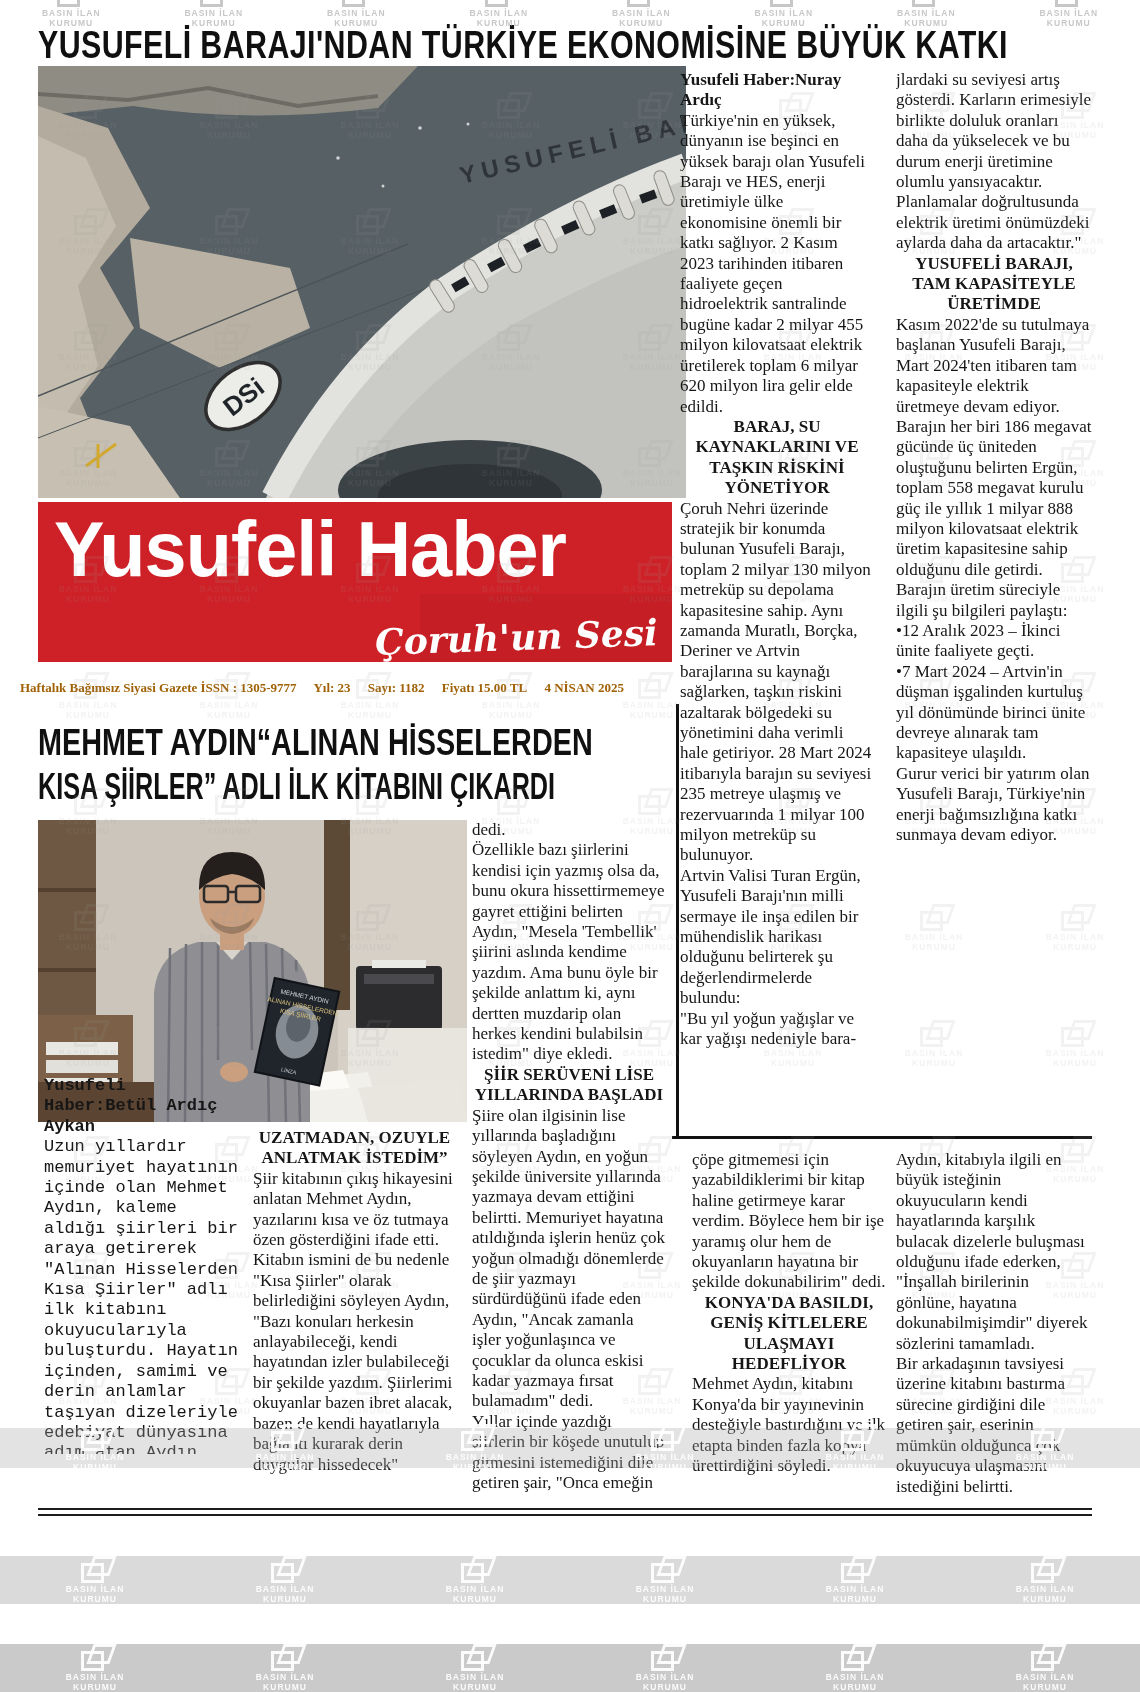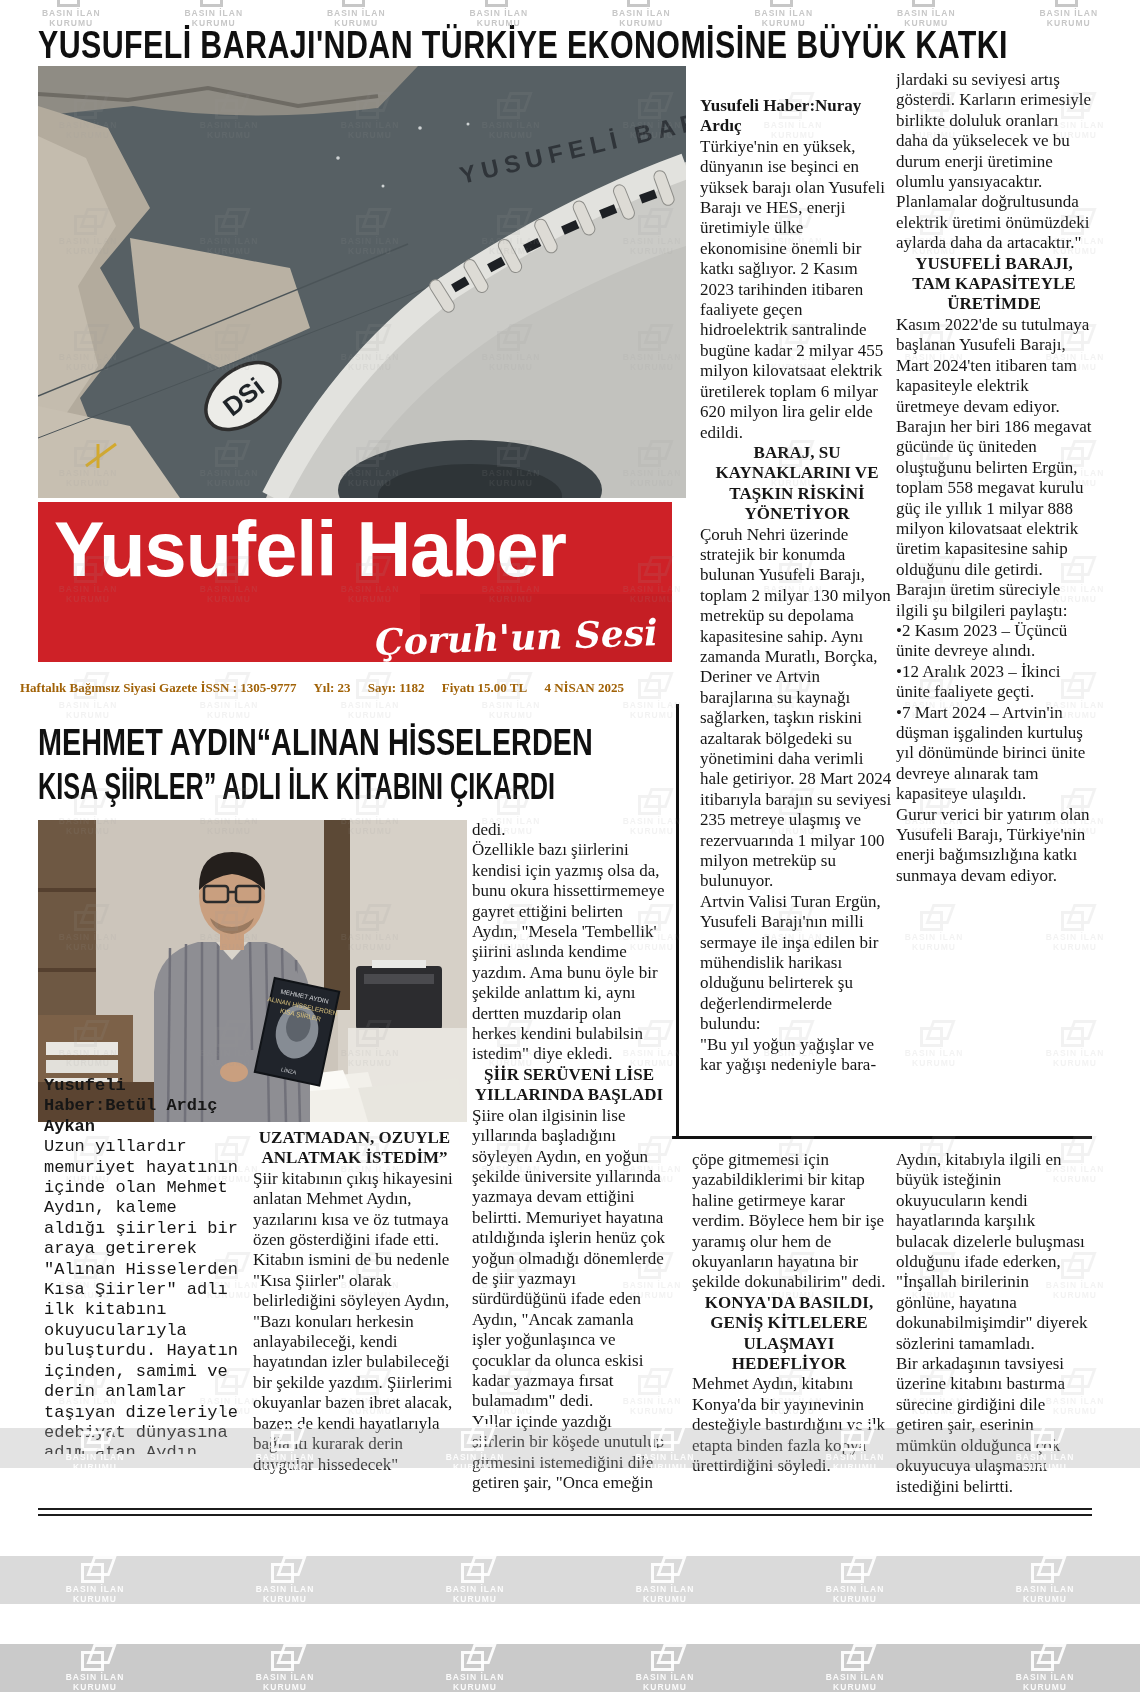--- a/index.html
+++ b/index.html
@@ -29,21 +29,21 @@
       font-style:italic;font-weight:bold;font-size:36px;transform:rotate(-2deg);}
   
   #infobar{position:absolute;left:20px;top:680px;width:700px;font-weight:bold;font-size:13px;
       white-space:nowrap;color:#a16207;}
   #infobar span{margin-right:14px;}
   
   .col{position:absolute;font-size:17px;line-height:20.4px;color:#161616;overflow:hidden;}
   .col p{margin:0;}
   .byline{font-weight:bold;}
   .ch{font-weight:bold;text-align:center;}
-  #a1c1{left:700px;top:70px;width:194px;height:1064px;margin-top:26px;}
+  #a1c1{left:680px;top:70px;width:194px;height:1064px;}
   #a1c2{left:896px;top:70px;width:196px;height:1064px;}
   #a2cA{left:44px;top:1076px;width:198px;height:378px;font-family:Liberation Mono, monospace;}
   #a2cB{left:253px;top:1128px;width:203px;height:378px;}
   #a2cC{left:472px;top:820px;width:194px;height:686px;}
   #a2cD{left:692px;top:1150px;width:194px;height:356px;}
   #a2cE{left:896px;top:1150px;width:196px;height:356px;}
   
   .vrule{position:absolute;left:676px;top:704px;width:3px;height:435px;background:#111;}
   .hrule{position:absolute;left:672px;top:1136px;width:420px;height:3px;background:#111;}
   .double-rule{position:absolute;left:38px;top:1508px;width:1054px;height:4px;
@@ -204,21 +204,20 @@
     <p>Çoruh Nehri üzerinde stratejik bir konumda bulunan Yusufeli Barajı, toplam 2 milyar 130 milyon metreküp su depolama kapasitesine sahip. Aynı zamanda Muratlı, Borçka, Deriner ve Artvin barajlarına su kaynağı sağlarken, taşkın riskini azaltarak bölgedeki su yönetimini daha verimli hale getiriyor. 28 Mart 2024 itibarıyla barajın su seviyesi 235 metreye ulaşmış ve rezervuarında 1 milyar 100 milyon metreküp su bulunuyor.</p>
     <p>Artvin Valisi Turan Ergün, Yusufeli Barajı'nın milli sermaye ile inşa edilen bir mühendislik harikası olduğunu belirterek şu değerlendirmelerde bulundu:</p>
     <p>"Bu yıl yoğun yağışlar ve kar yağışı nedeniyle bara-</p>
   </div>
 
   <div class="col" id="a1c2">
     <p>jlardaki su seviyesi artış gösterdi. Karların erimesiyle birlikte doluluk oranları daha da yükselecek ve bu durum enerji üretimine olumlu yansıyacaktır. Planlamalar doğrultusunda elektrik üretimi önümüzdeki aylarda daha da artacaktır."</p>
     <p class="ch">YUSUFELİ BARAJI, TAM KAPASİTEYLE ÜRETİMDE</p>
     <p>Kasım 2022'de su tutulmaya başlanan Yusufeli Barajı, Mart 2024'ten itibaren tam kapasiteyle elektrik üretmeye devam ediyor. Barajın her biri 186 megavat gücünde üç üniteden oluştuğunu belirten Ergün, toplam 558 megavat kurulu güç ile yıllık 1 milyar 888 milyon kilovatsaat elektrik üretim kapasitesine sahip olduğunu dile getirdi.</p>
     <p>Barajın üretim süreciyle ilgili şu bilgileri paylaştı:</p>
-    <p>•2 Kasım 2023 – Üçüncü ünite devreye alındı.</p>
     <p>•12 Aralık 2023 – İkinci ünite faaliyete geçti.</p>
     <p>•7 Mart 2024 – Artvin'in düşman işgalinden kurtuluş yıl dönümünde birinci ünite devreye alınarak tam kapasiteye ulaşıldı.</p>
     <p>Gurur verici bir yatırım olan Yusufeli Barajı, Türkiye'nin enerji bağımsızlığına katkı sunmaya devam ediyor.</p>
   </div>
 
   <div class="col" id="a2cA">
     <p class="byline">Yusufeli Haber:Betül Ardıç Aykan</p>
     <p>Uzun yıllardır memuriyet hayatının içinde olan Mehmet Aydın, kaleme aldığı şiirleri bir araya getirerek "Alınan Hisselerden Kısa Şiirler" adlı ilk kitabını okuyucularıyla buluşturdu. Hayatın içinden, samimi ve derin anlamlar taşıyan dizeleriyle edebiyat dünyasına adım atan Aydın, şiirlerinde yalın ancak etkileyici bir dil kullanarak geniş bir kesime hitap etmeyi amaçlıyor.</p>
     <p class="ch">“ANLATILACAK ŞEYİ</p>
   </div>

